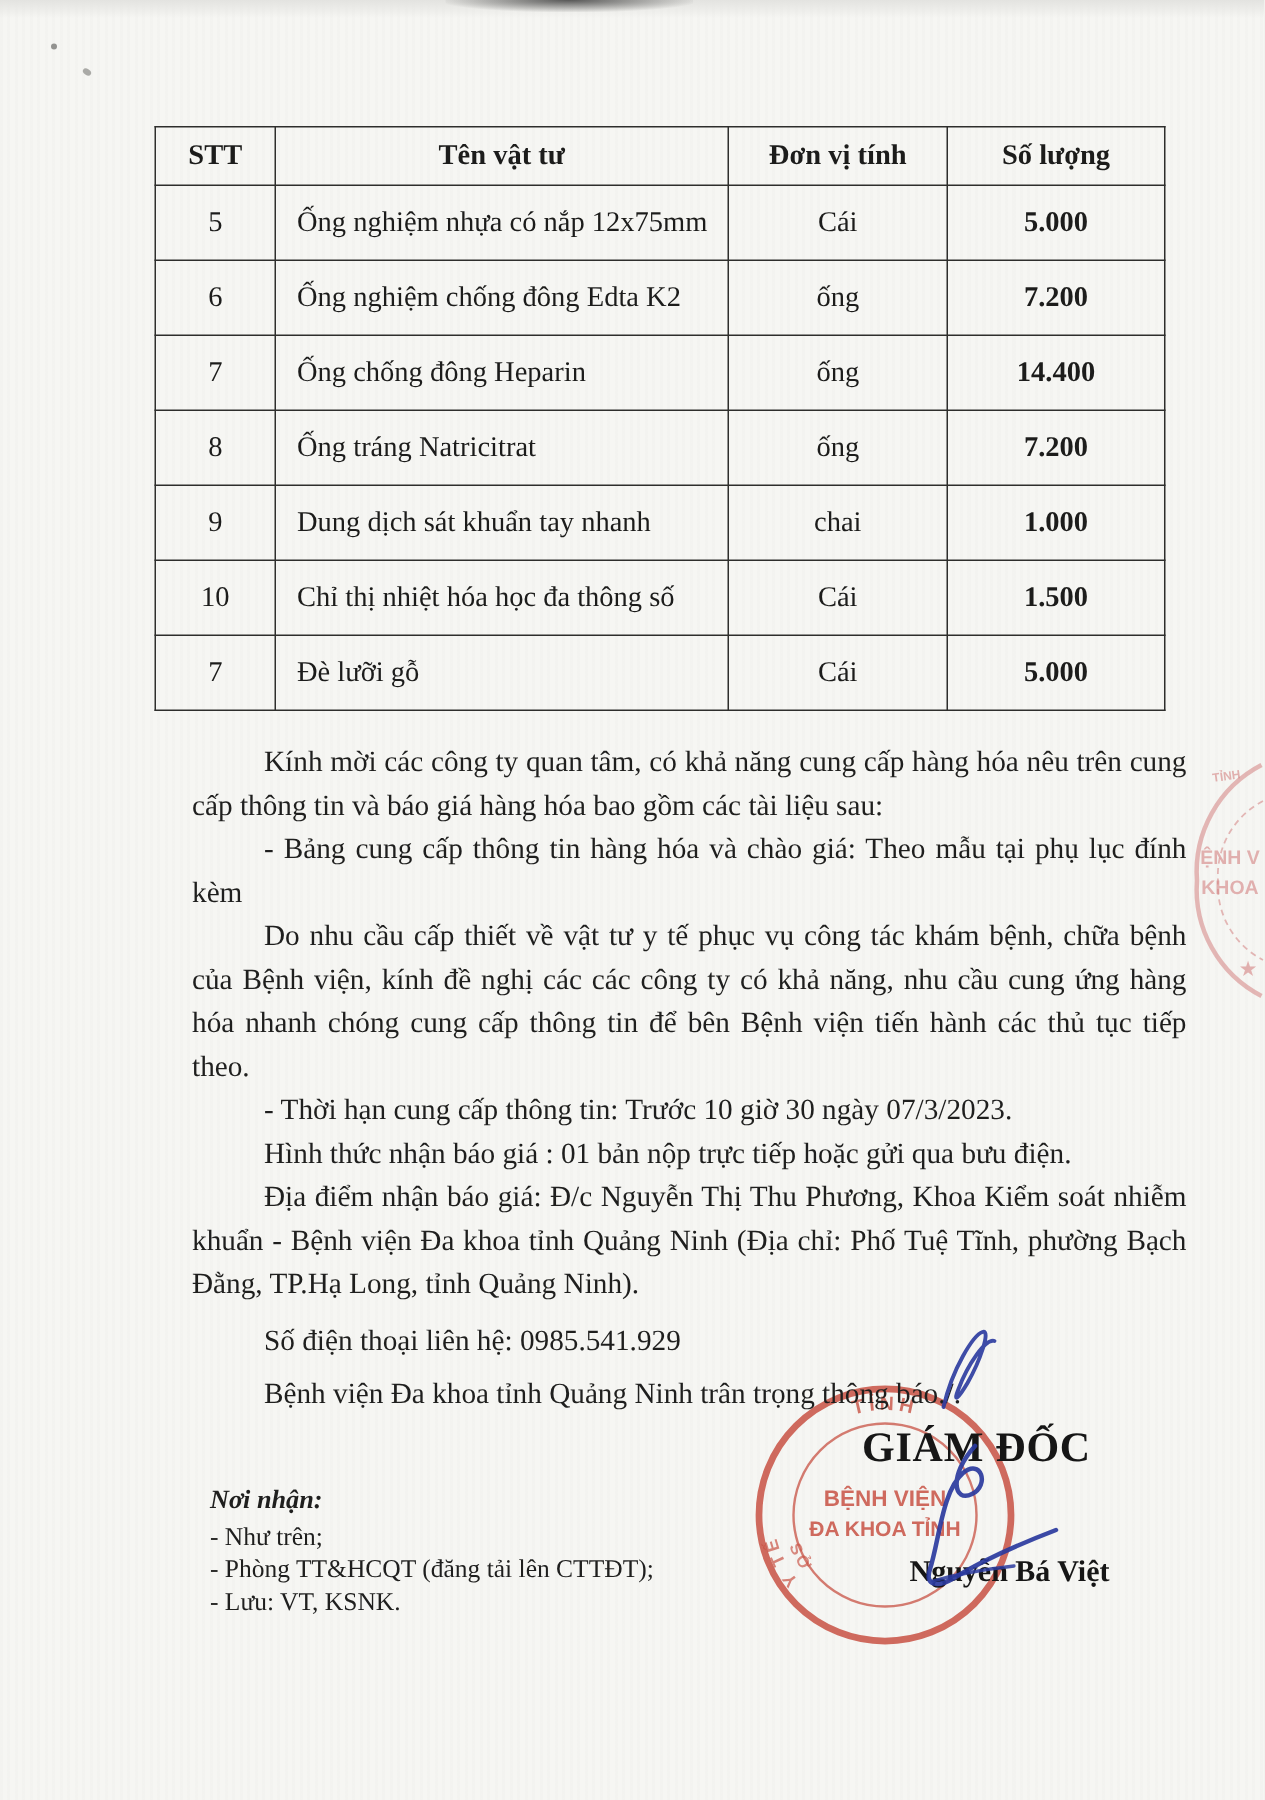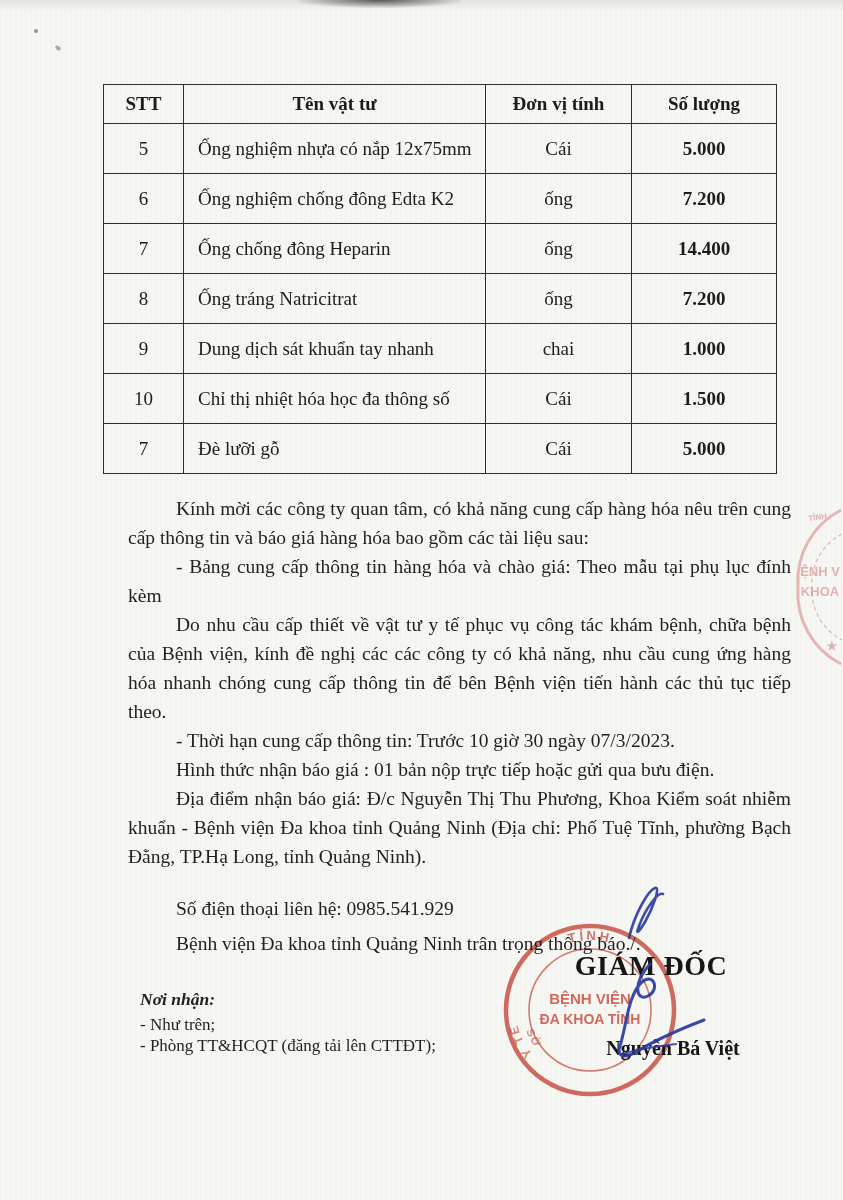--- a/index.html
+++ b/index.html
@@ -29,21 +29,21 @@
   .doc-table th { height:39px; font-weight:bold; text-align:center; font-size:19px; }
   .doc-table td { height:50px; text-align:center; vertical-align:middle; }
   .doc-table td.name { text-align:left; padding-left:14px; }
   .doc-table td.qty { font-weight:bold; }
   .col-stt { width:80px; } .col-name { width:302px; } .col-unit { width:146px; } .col-qty { width:145px; }
 
   
   .content { position:absolute; top:494px; left:128px; width:663px;
     font-size:19.5px; line-height:29px; color:#1f1f1e; z-index:2; }
   .content p { text-indent:48px; text-align:justify; }
-  .p-phone { margin-top:23px; }
+  .p-phone { margin-top:9px; }
   .p-closing { margin-top:6px; }
 
   
   .recipients { position:absolute; top:989px; left:140px; z-index:2; font-size:17px; line-height:21.5px; color:#1f1f1e; }
   .recipients .label { font-weight:bold; font-style:italic; font-size:17.5px; margin-bottom:3px; }
   .signer-title { position:absolute; top:950px; left:566px; width:170px; text-align:center;
     font-weight:bold; font-size:28px; letter-spacing:.5px; color:#161616; z-index:3; }
   .signer-name { position:absolute; top:1037px; left:578px; width:190px; text-align:center;
     font-weight:bold; font-size:20px; color:#161616; z-index:3; }
 
@@ -132,20 +132,21 @@
     <p>Hình thức nhận báo giá : 01 bản nộp trực tiếp hoặc gửi qua bưu điện.</p>
     <p>Địa điểm nhận báo giá: Đ/c Nguyễn Thị Thu Phương, Khoa Kiểm soát nhiễm khuẩn - Bệnh viện Đa khoa tỉnh Quảng Ninh (Địa chỉ: Phố Tuệ Tĩnh, phường Bạch Đằng, TP.Hạ Long, tỉnh Quảng Ninh).</p>
     <p class="p-phone">Số điện thoại liên hệ: 0985.541.929</p>
     <p class="p-closing">Bệnh viện Đa khoa tỉnh Quảng Ninh trân trọng thông báo./.</p>
   </div>
 
   <div class="recipients">
     <div class="label">Nơi nhận:</div>
     <div>- Như trên;</div>
     <div>- Phòng TT&amp;HCQT (đăng tải lên CTTĐT);</div>
+    <div>- Lưu: VT, KSNK.</div>
   </div>
 
   <div class="signer-title">GIÁM ĐỐC</div>
   <div class="signer-name">Nguyễn Bá Việt</div>
 
   <svg class="stamp-main" width="180" height="180" viewBox="0 0 180 180">
     <defs>
       <path id="arcTop" d="M 20 90 A 70 70 0 0 1 160 90"></path>
       <path id="arcLeft" d="M 78 159 A 72 72 0 0 1 16 78"></path>
       <path id="arcBottom" d="M 24 104 A 68 68 0 0 0 60 148"></path>

